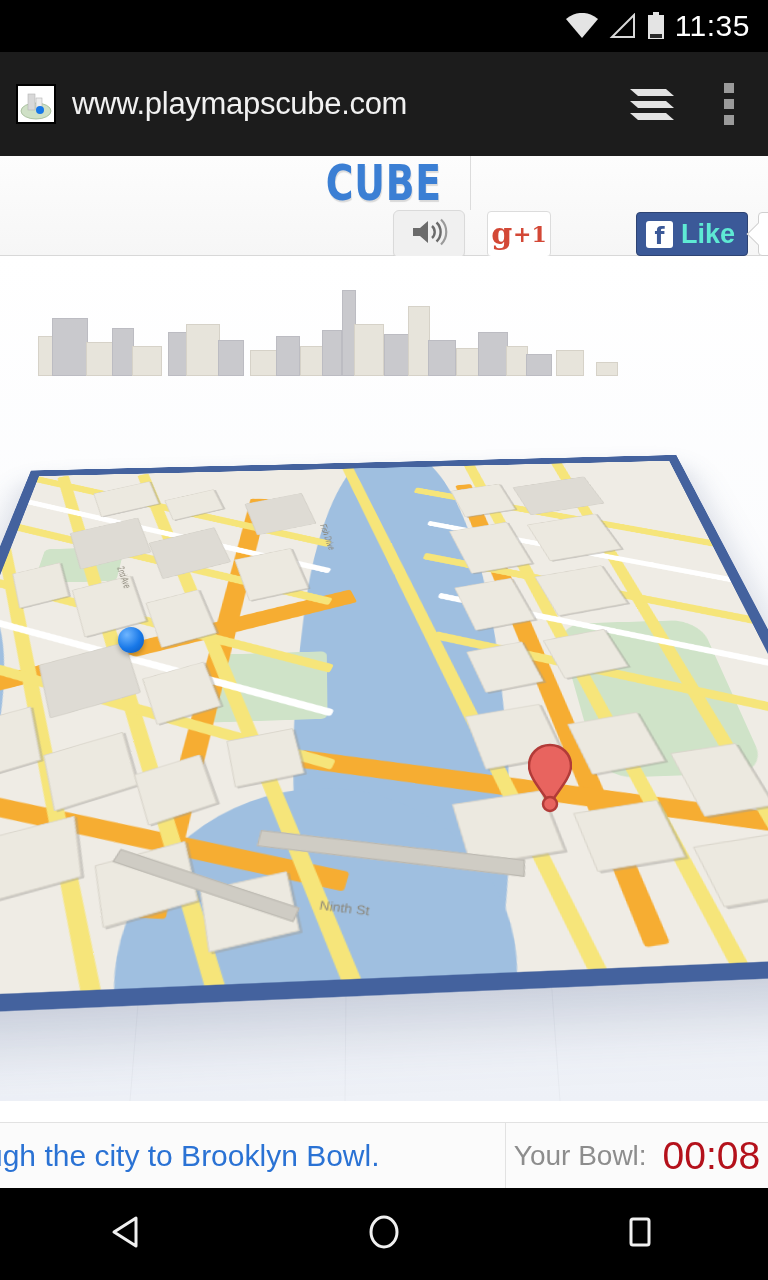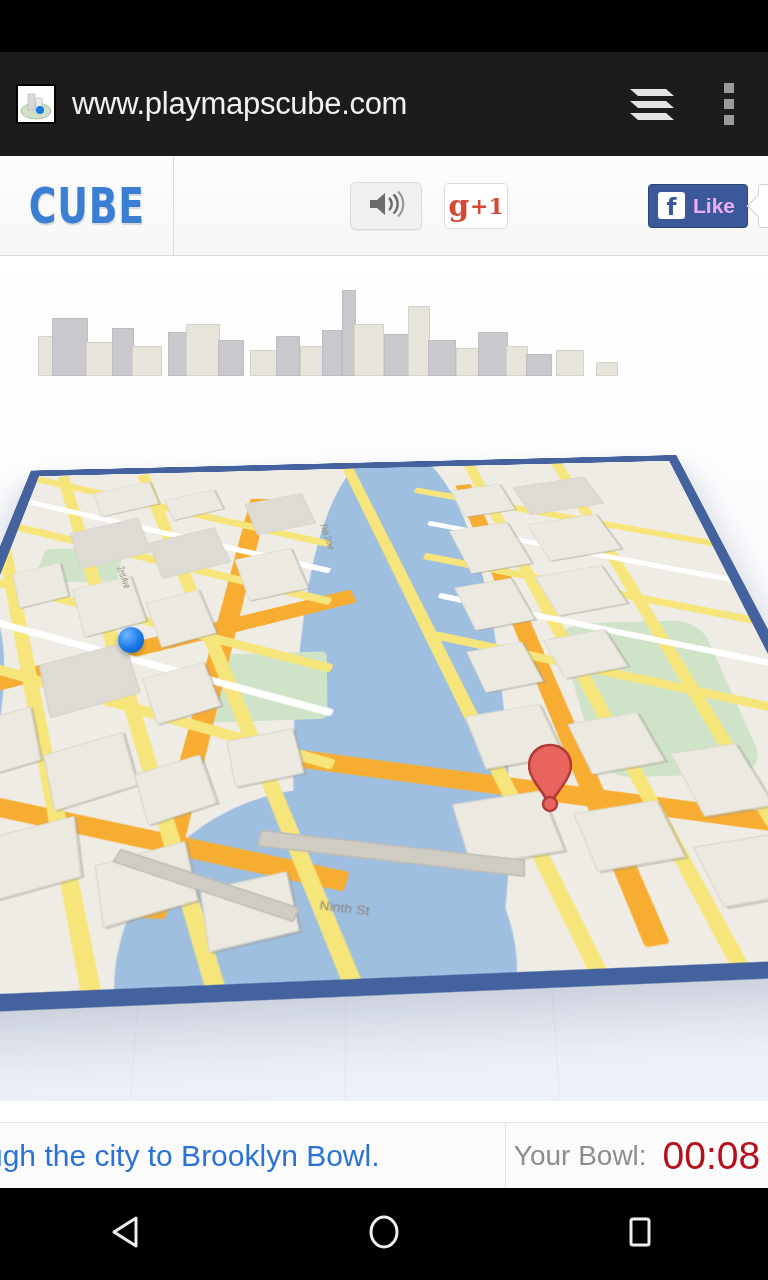--- a/index.html
+++ b/index.html
@@ -40,21 +40,21 @@
   }
   .dot { width:10px; height:10px; background:#9a9a9a; }
 
   
   .page { position:absolute; left:0; top:156px; width:768px; height:1032px; background:#fff; }
 
   
   .site-header {
     position:relative; height:100px; width:100%;
     background:linear-gradient(180deg,#fdfdfd 0%,#f6f6f6 100%);
-    border-bottom:1px solid #d8d8d8; display:flex; align-items:center;
+    border-bottom:1px solid #d8d8d8; display:flex; align-items:center;flex-direction:column;
   }
   .logo-cell {
     width:174px; height:100%; display:flex; align-items:center;
     justify-content:center; border-right:1px solid #dcdcdc;
   }
   .logo-cube {
     font-family:"DejaVu Sans", sans-serif; font-weight:bold;
     font-size:46px; color:#3b7fd4; letter-spacing:1px;
     transform:scaleX(0.82) scaleY(1.08);
     text-shadow:1px 2px 1px rgba(0,0,0,0.13);
@@ -77,21 +77,21 @@
   .fb-wrap { position:absolute; right:-30px; display:flex; align-items:center; }
   .fb-like {
     height:44px; background:#3b5998; border:1px solid #2d4373; border-radius:4px;
     display:flex; align-items:center; gap:8px; padding:0 12px 0 9px;
   }
   .fb-f {
     width:27px; height:27px; background:#fff; border-radius:3px; color:#3b5998;
     font-family:"DejaVu Sans", sans-serif; font-weight:bold; font-size:23px;
     display:flex; align-items:flex-end; justify-content:center; line-height:0.95;
   }
-  .fb-like-label { color:#f0abfc; font-size:21px; font-weight:bold; }
+  .fb-like-label { color:#5eead4; font-size:27px; font-weight:bold; }
   .fb-count {
     height:44px; min-width:40px; background:#fff; border:1px solid #d0d0d0;
     border-radius:4px; margin-left:10px; display:flex; align-items:center;
     justify-content:center; padding:0 8px; color:#333; font-size:25px; position:relative;
   }
   .fb-count:before{
     content:""; position:absolute; left:-9px; top:13px; width:15px; height:15px;
     background:#fff; border-left:1px solid #d0d0d0; border-bottom:1px solid #d0d0d0;
     transform:rotate(45deg);
   }
@@ -200,20 +200,40 @@
     position:absolute; left:0; bottom:0; width:768px; height:92px;
     background:#000; display:flex; align-items:center; justify-content:space-around;
   }
   .nav-btn { width:120px; height:92px; display:flex; align-items:center; justify-content:center; }
 </style>
 </head>
 <body>
 
 <div id="screen">
 
+  <div class="statusbar">
+    <span class="sb-icon">
+      <svg width="34" height="26" viewBox="0 0 34 26">
+        <path d="M17 25 L1 6 A24 24 0 0 1 33 6 Z" fill="#e4e4e4"></path>
+      </svg>
+    </span>
+    <span class="sb-icon">
+      <svg width="28" height="26" viewBox="0 0 28 26">
+        <path d="M25 2 L25 24 L3 24 Z" fill="none" stroke="#d8d8d8" stroke-width="2"></path>
+      </svg>
+    </span>
+    <span class="sb-icon">
+      <svg width="18" height="28" viewBox="0 0 18 28">
+        <rect x="6" y="0" width="6" height="3" fill="#e4e4e4"></rect>
+        <rect x="1" y="3" width="16" height="24" fill="#e4e4e4"></rect>
+        <rect x="3" y="22" width="12" height="4" fill="#2a2a2a"></rect>
+      </svg>
+    </span>
+    <span class="sb-time">11:35</span>
+  </div>
 
   <div class="urlbar">
     <span class="favicon">
       <svg width="36" height="36" viewBox="0 0 36 36">
         <ellipse cx="18" cy="25" rx="15" ry="8" fill="#cfe0c6" stroke="#9fb894" stroke-width="0.8"></ellipse>
         <rect x="10" y="8" width="7" height="16" fill="#d8d8d8" stroke="#b4b4b4" stroke-width="0.6"></rect>
         <rect x="18" y="12" width="6" height="12" fill="#ececec" stroke="#b4b4b4" stroke-width="0.6"></rect>
         <circle cx="22" cy="24" r="4" fill="#1878e8"></circle>
       </svg>
     </span>

